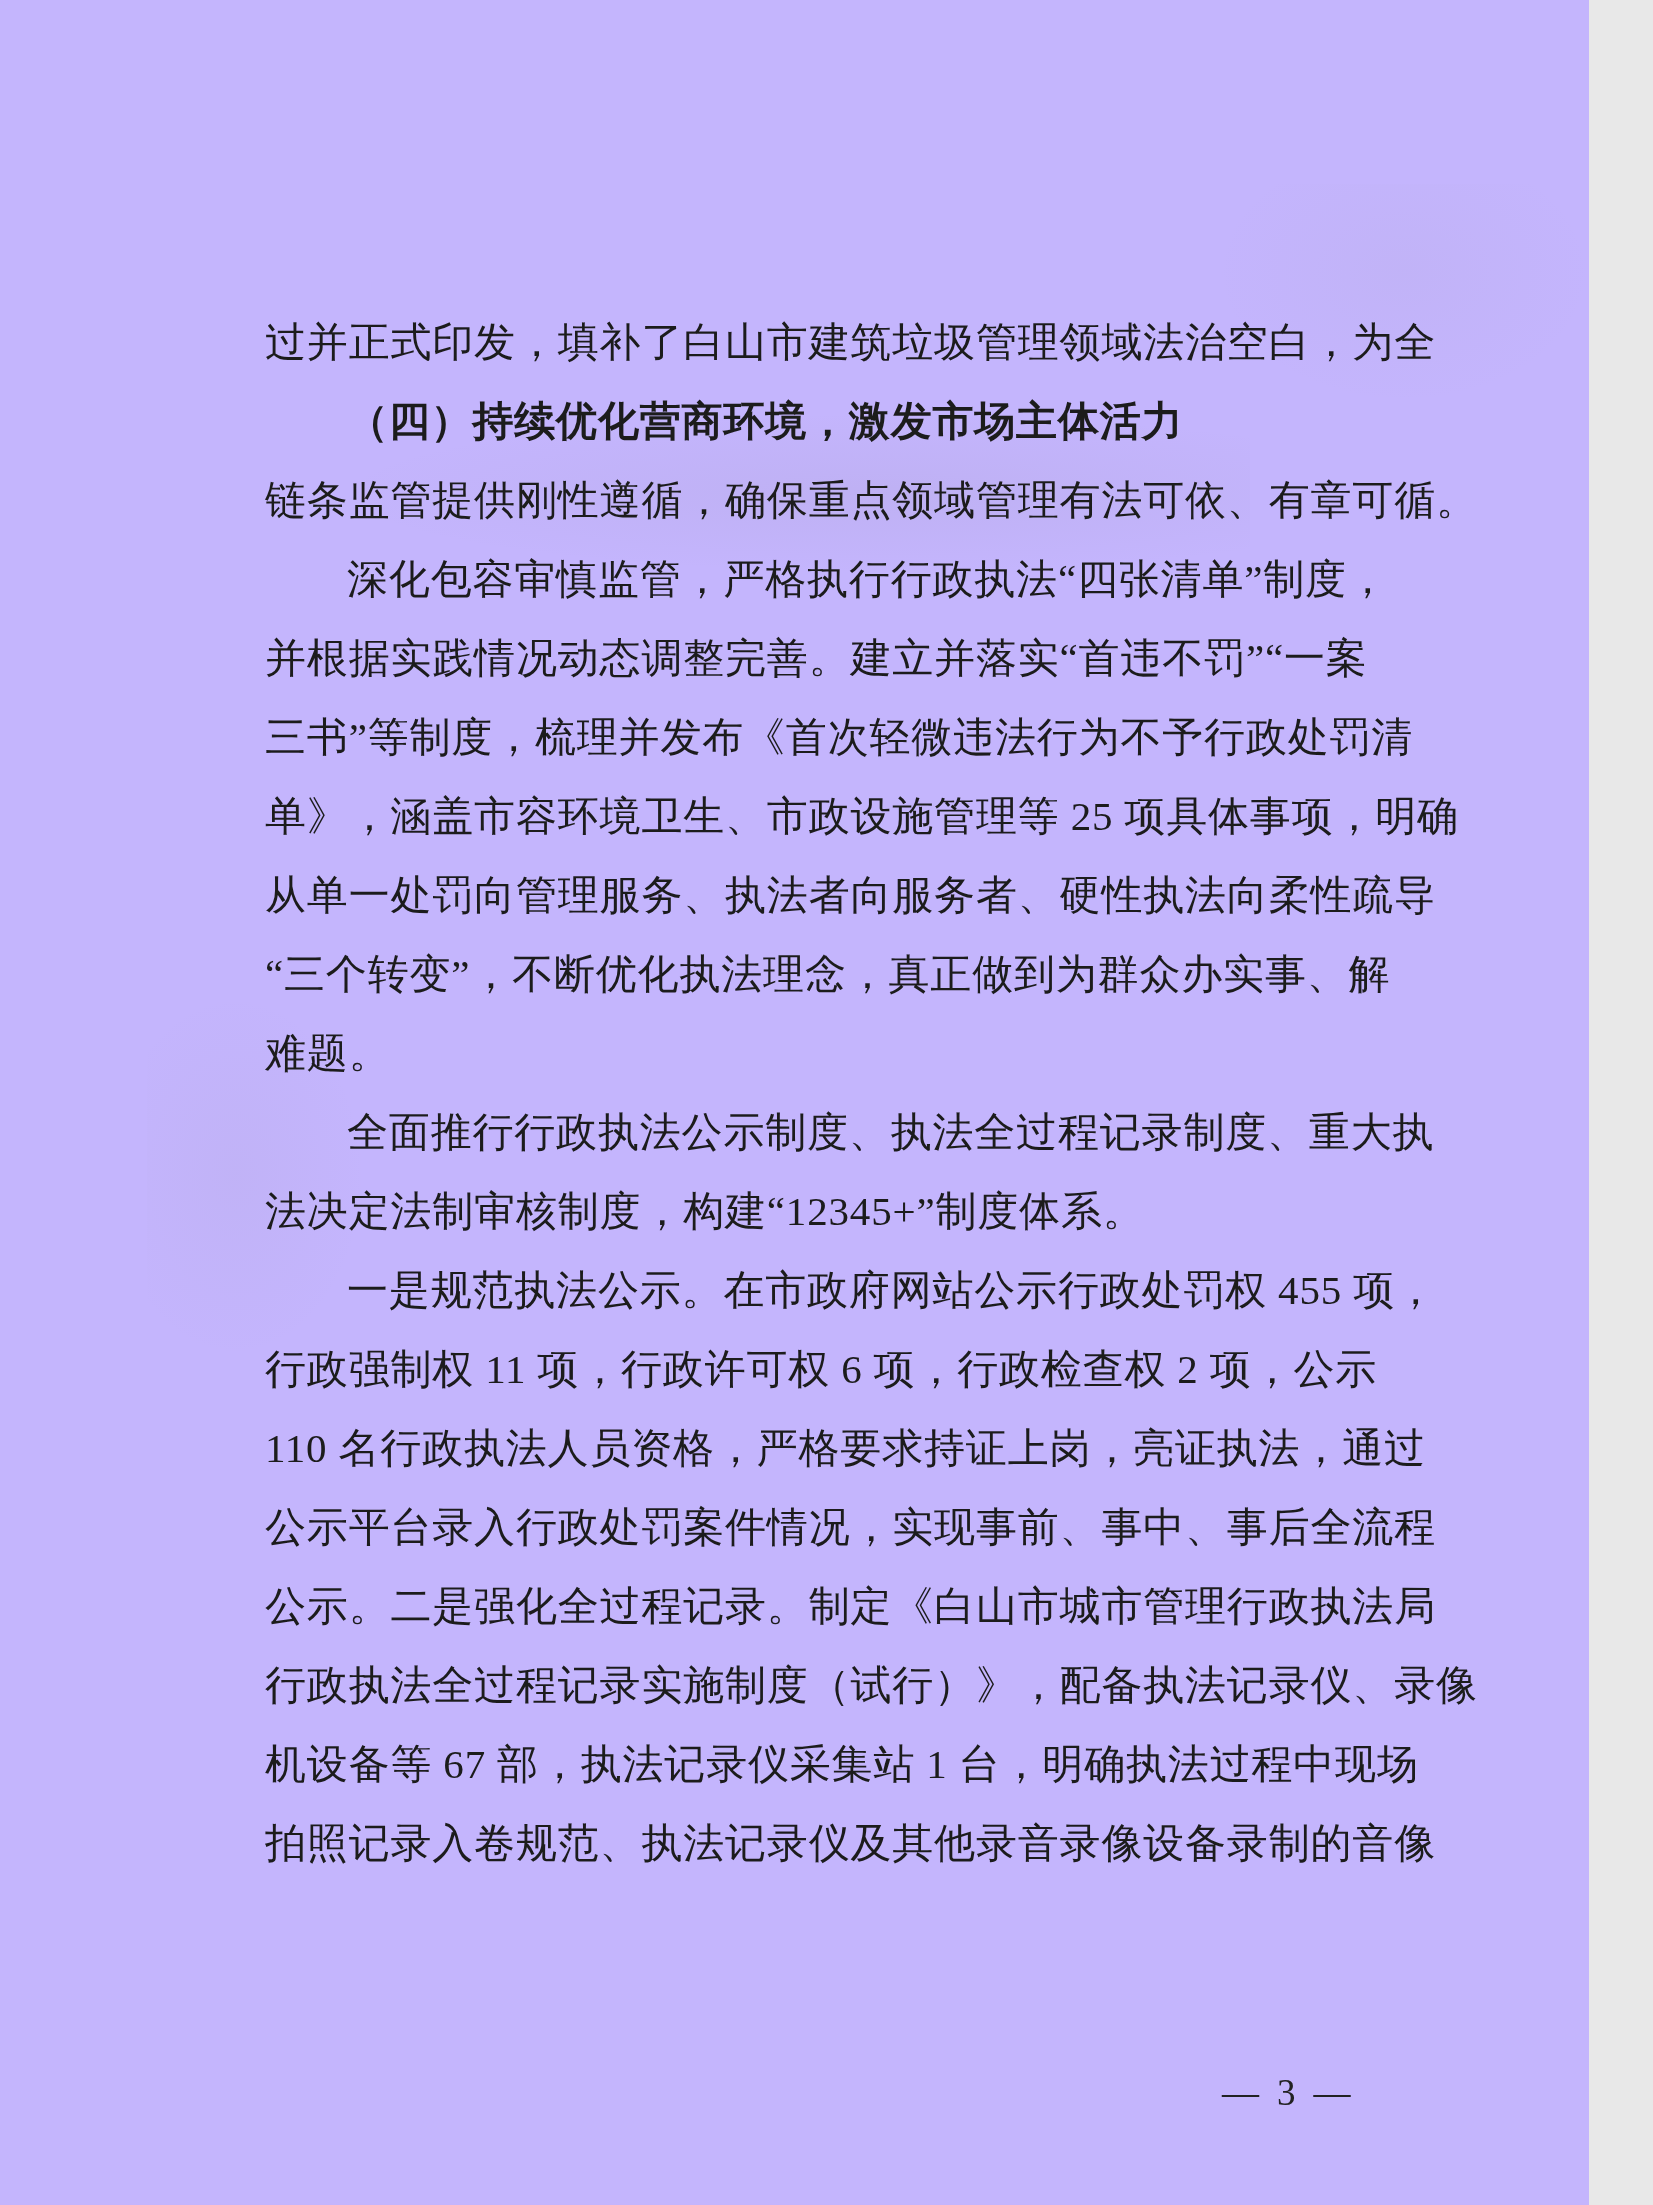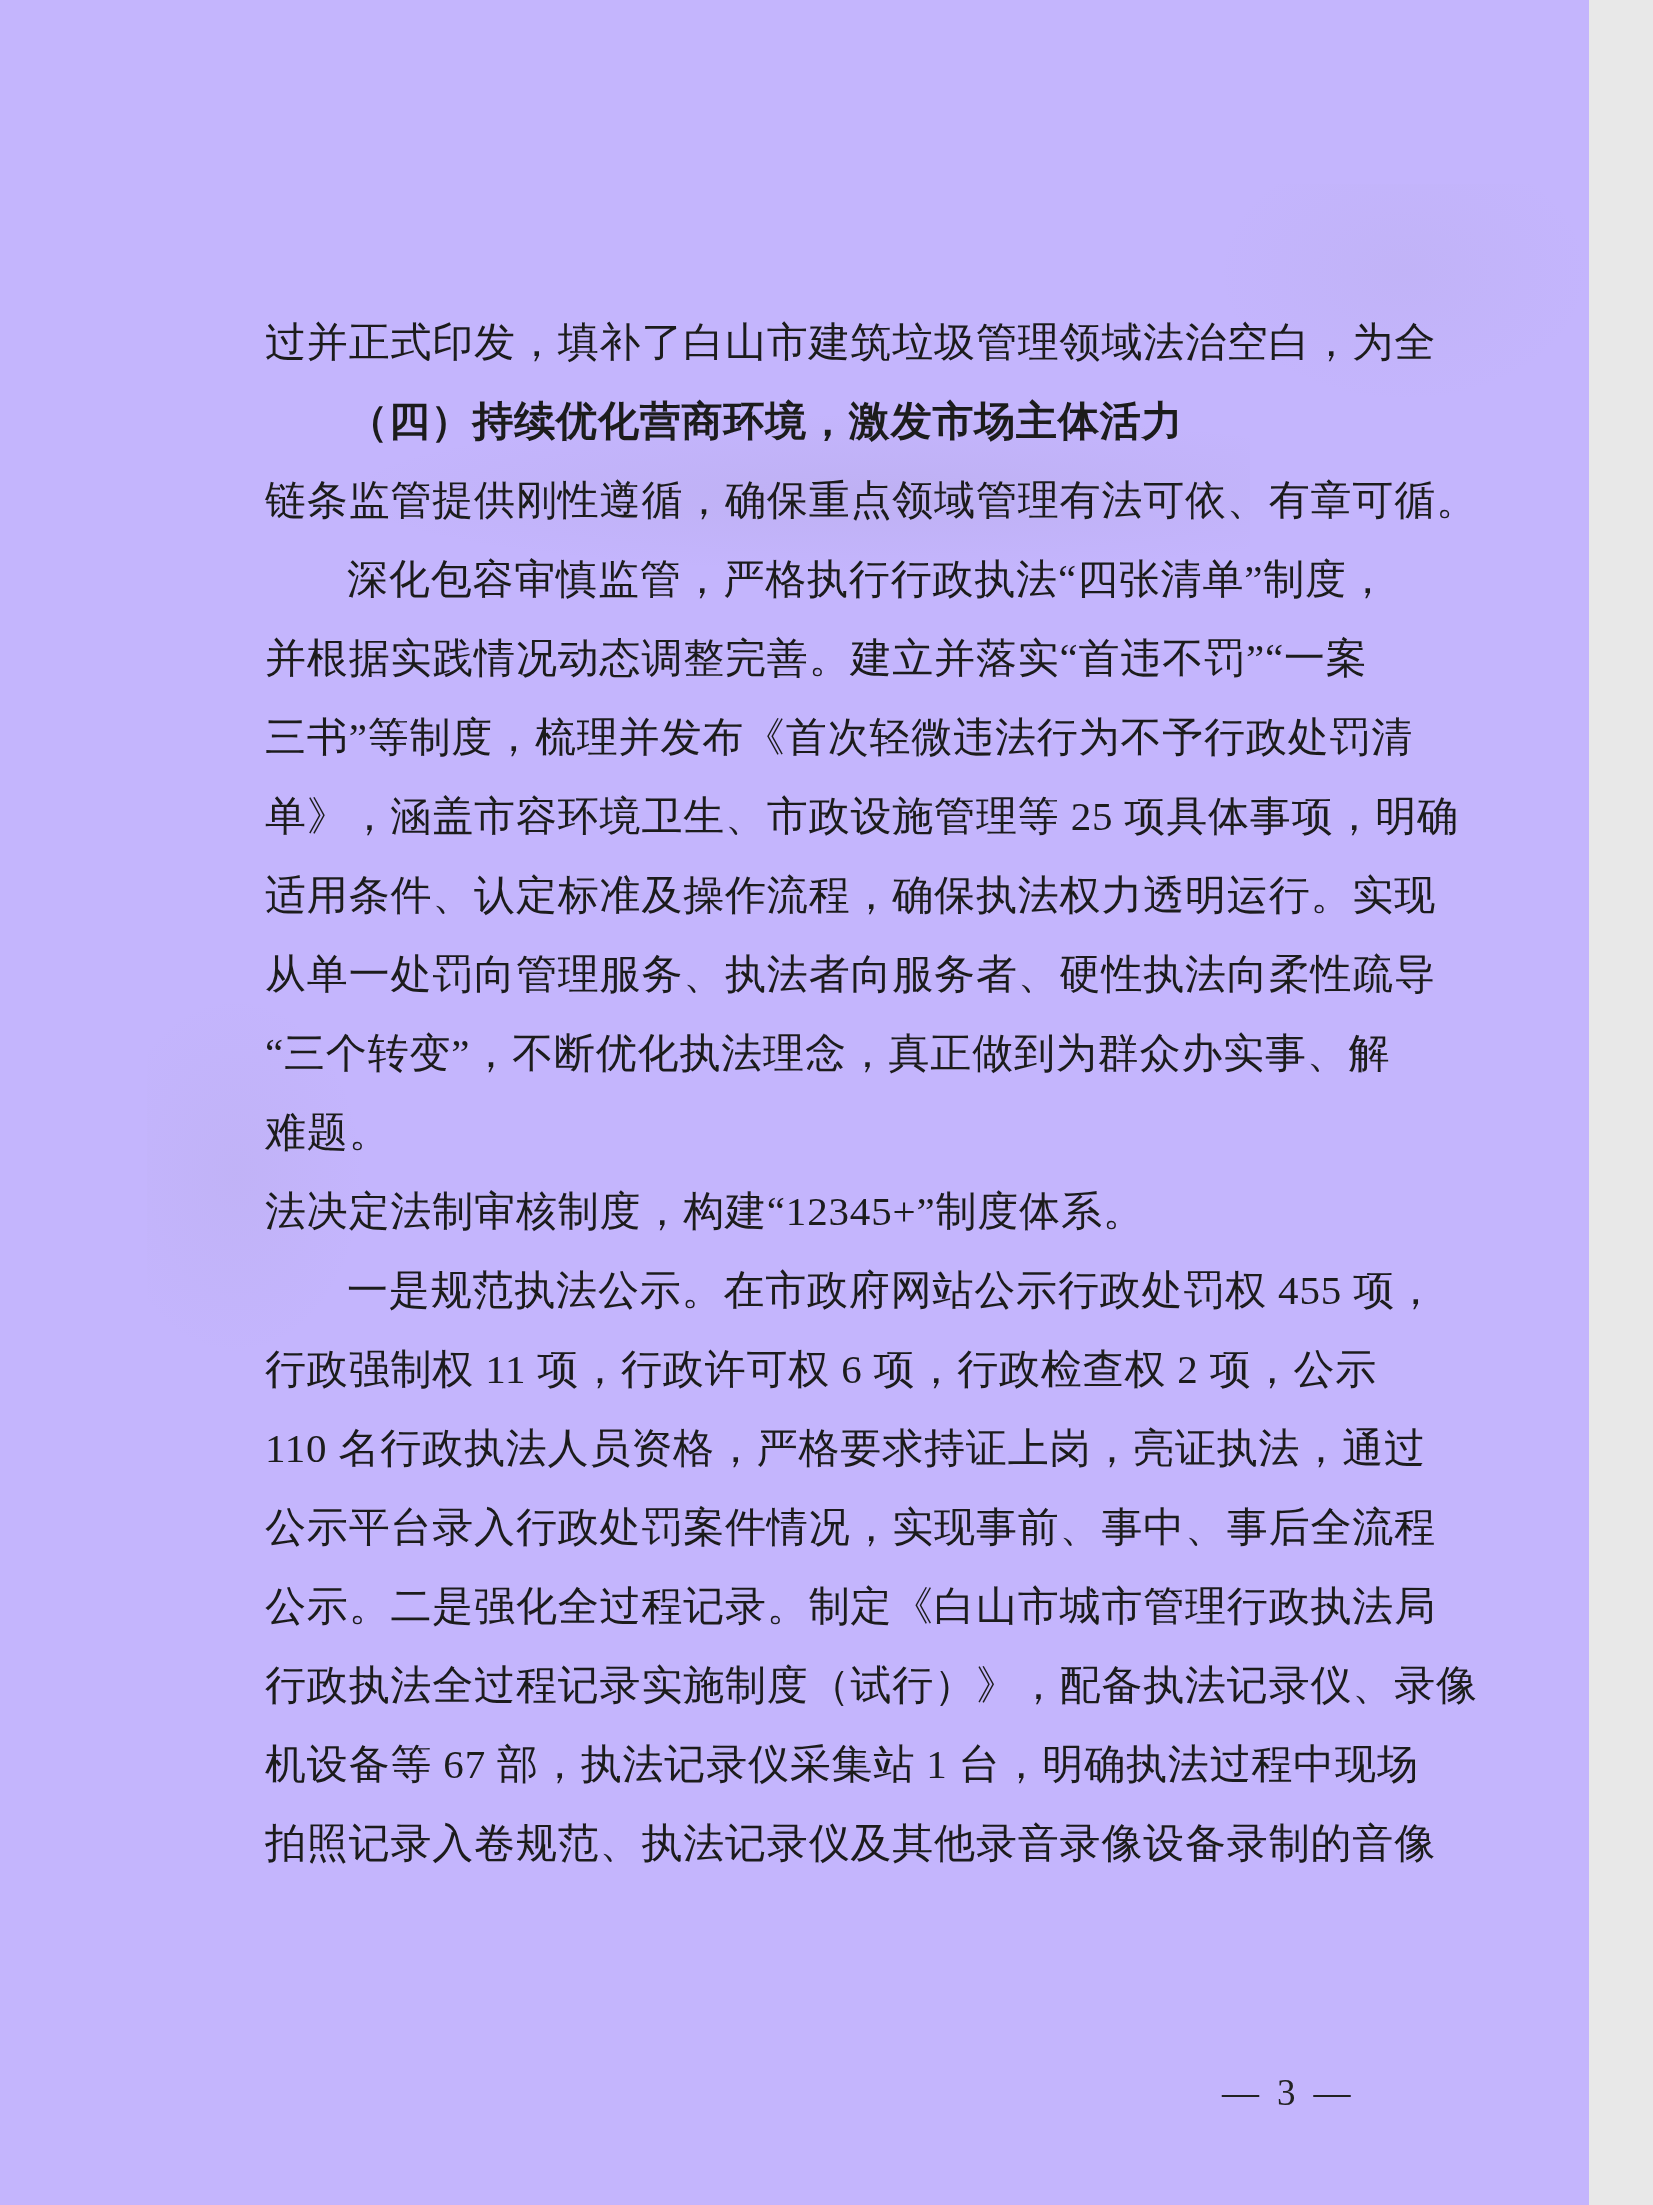--- a/index.html
+++ b/index.html
@@ -72,24 +72,24 @@
   <div class="smudge smudge-3"></div>
 
   <div class="doc-body">
       <div class="line">过并正式印发，填补了白山市建筑垃圾管理领域法治空白，为全</div>
       <div class="line heading indent">（四）持续优化营商环境，激发市场主体活力</div>
       <div class="line">链条监管提供刚性遵循，确保重点领域管理有法可依、有章可循。</div>
       <div class="line indent">深化包容审慎监管，严格执行行政执法“四张清单”制度，</div>
       <div class="line">并根据实践情况动态调整完善。建立并落实“首违不罚”“一案</div>
       <div class="line">三书”等制度，梳理并发布《首次轻微违法行为不予行政处罚清</div>
       <div class="line">单》，涵盖市容环境卫生、市政设施管理等 25 项具体事项，明确</div>
-      <div class="line">适用条件、认定标准及操作流程，确保执法权力透明运行。实现</div>
       <div class="line">从单一处罚向管理服务、执法者向服务者、硬性执法向柔性疏导</div>
       <div class="line">“三个转变”，不断优化执法理念，真正做到为群众办实事、解</div>
       <div class="line">难题。</div>
+      <div class="line indent">全面推行行政执法公示制度、执法全过程记录制度、重大执</div>
       <div class="line">法决定法制审核制度，构建“12345+”制度体系。</div>
       <div class="line indent">一是规范执法公示。在市政府网站公示行政处罚权 455 项，</div>
       <div class="line">行政强制权 11 项，行政许可权 6 项，行政检查权 2 项，公示</div>
       <div class="line">110 名行政执法人员资格，严格要求持证上岗，亮证执法，通过</div>
       <div class="line">公示平台录入行政处罚案件情况，实现事前、事中、事后全流程</div>
       <div class="line">公示。二是强化全过程记录。制定《白山市城市管理行政执法局</div>
       <div class="line">行政执法全过程记录实施制度（试行）》，配备执法记录仪、录像</div>
       <div class="line">机设备等 67 部，执法记录仪采集站 1 台，明确执法过程中现场</div>
       <div class="line">拍照记录入卷规范、执法记录仪及其他录音录像设备录制的音像</div>
     </div>

